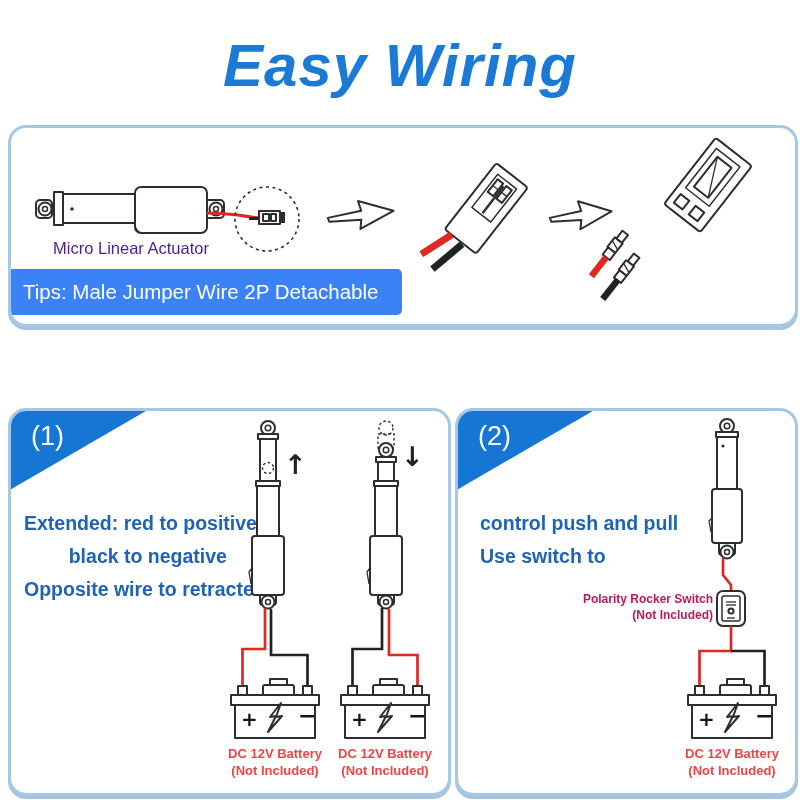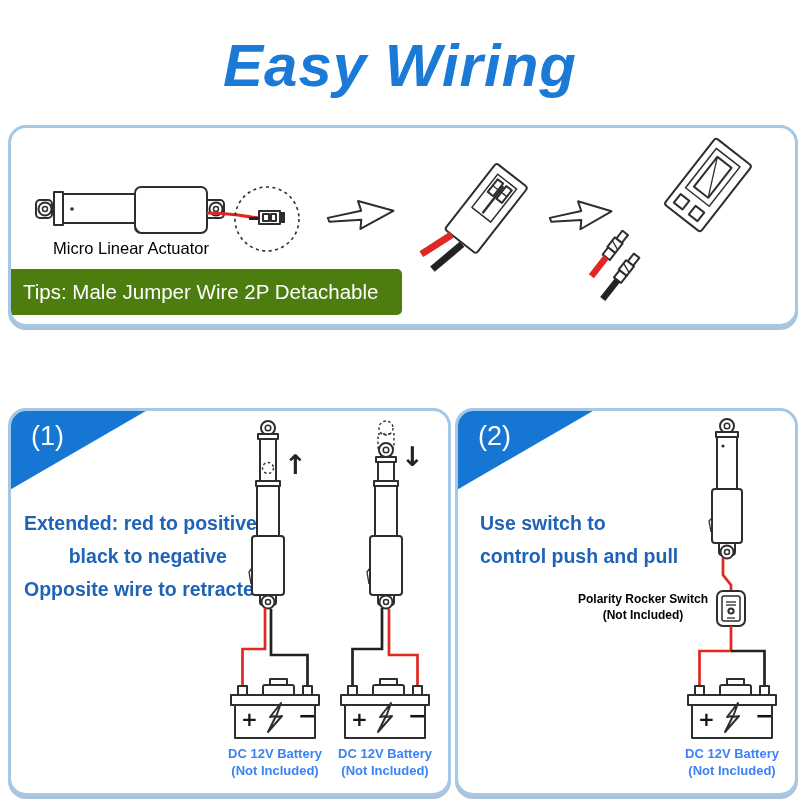--- a/index.html
+++ b/index.html
@@ -15,45 +15,45 @@
   .panel{position:absolute;background:#fff;border:3px solid #a5c8e6;border-radius:18px;
          overflow:hidden;box-shadow:0 3px 0 rgba(70,120,170,.45);}
   .top-panel{left:8px;top:125px;width:784px;height:196px;}
   .p1{left:8px;top:408px;width:437px;height:382px;}
   .p2{left:455px;top:408px;width:337px;height:382px;}
 
   .diag{position:absolute;left:-3px;top:-3px;}
 
   
   .act-label{position:absolute;left:20px;top:111px;width:200px;text-align:center;
-             font-size:16.5px;font-weight:500;color:#000000;}
+             font-size:16.5px;font-weight:500;color:#4c1d95;}
   .tips-banner{position:absolute;left:-3px;top:141px;width:379px;height:46px;
-               background:#4d7c0f;color:#ffffff;font-size:20.5px;font-weight:500;
+               background:#3b82f6;color:#ffffff;font-size:20.5px;font-weight:500;
                line-height:46px;padding-left:15px;border-radius:0 5px 5px 0;}
 
   
   .heading{position:absolute;top:349px;left:0;width:100%;text-align:center;
            font-size:30px;font-weight:500;color:#181818;letter-spacing:-.3px;}
 
   
   .corner{position:absolute;left:-3px;top:-3px;width:143px;height:83px;background:#1577d3;
           -webkit-clip-path:polygon(0 0,100% 0,0 100%);clip-path:polygon(0 0,100% 0,0 100%);}
   .badge{position:absolute;left:20px;top:10px;color:#fff;font-size:27px;font-weight:400;}
 
   
   .p-lines{position:absolute;color:#1e63b5;font-size:19.5px;font-weight:600;line-height:33px;}
   .p1 .p-lines{left:13px;top:96px;}
   .p2 .p-lines{left:22px;top:96px;}
   .p-lines .indent{padding-left:6px;text-align:center;}
 
   
   .bat-label{position:absolute;width:116px;text-align:center;font-size:13px;font-weight:700;
-             color:#3b82f6;line-height:17px;}
-  .switch-label{position:absolute;left:115px;top:180px;width:140px;text-align:center;
-                font-size:12px;font-weight:700;color:#000000;line-height:16px;}
+             color:#ef4444;line-height:17px;}
+  .switch-label{position:absolute;left:115px;top:180px;width:140px;text-align:right;
+                font-size:12px;font-weight:700;color:#be185d;line-height:16px;}
 
   
   .sym{position:absolute;color:#151515;font-weight:700;
        font-family:"DejaVu Sans", sans-serif;}
   .plus{font-size:20px;}
   .minus{font-size:22px;}
   .dir-arrow{position:absolute;color:#232323;font-size:27px;font-weight:600;
              font-family:"DejaVu Sans", sans-serif;}
 
   
@@ -234,22 +234,22 @@
       <div>DC 12V Battery</div>
       <div>(Not Included)</div>
     </div>
   </section>
 
   <section class="panel p2">
     <div class="corner"></div>
     <div class="badge">(2)</div>
 
     <div class="p-lines">
+      <div>control push and pull</div>
       <div>Use switch to</div>
-      <div>control push and pull</div>
     </div>
 
     <svg class="diag" width="337" height="382" viewBox="0 0 337 382">
 
       <g>
         <circle class="o" cx="272" cy="18" r="7"></circle>
           <circle class="o o15" cx="272" cy="18" r="2.8"></circle>
         <rect class="o" x="261" y="24" width="22" height="5"></rect>
         <rect class="o" x="262" y="29" width="20" height="52"></rect>
         <circle cx="268" cy="38" r="1.6" fill="#2e2e2e"></circle>

